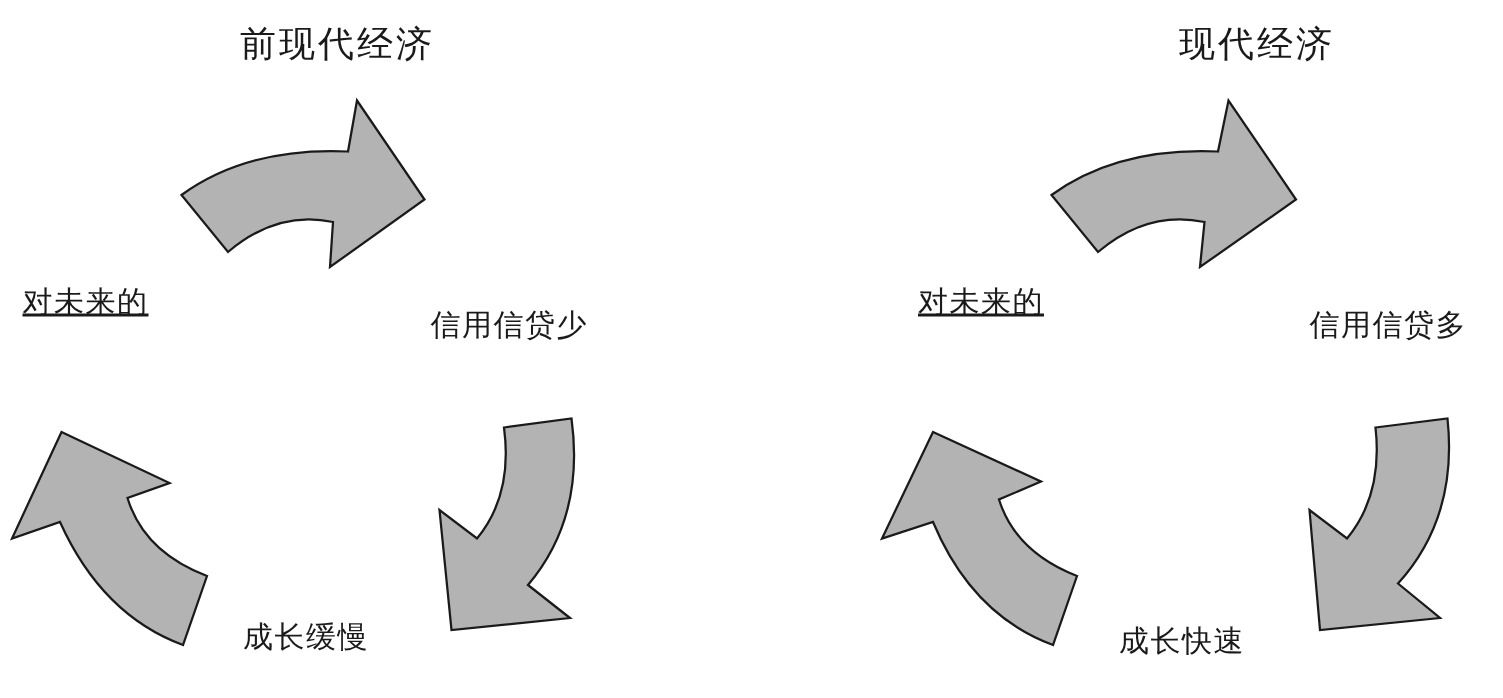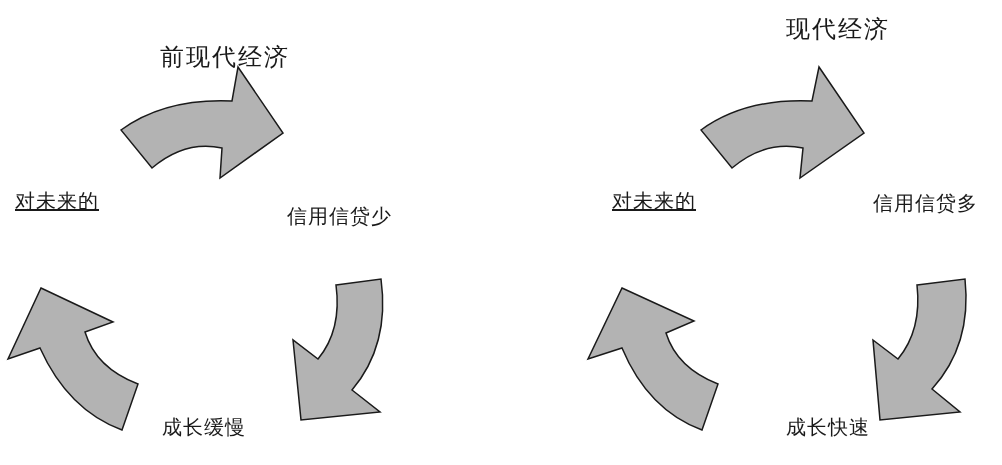--- a/index.html
+++ b/index.html
@@ -19,25 +19,25 @@
     <path d="M121,130 Q165,98 232,101 L238,67 L283,133 L220,178 L222,148 Q185,140 152,168 Z"></path>
     <path d="M336,285 L381,279 Q390,345 352,390 L380,412 L301,420 L293,340 L318,359 Q342,330 336,285 Z"></path>
     <path d="M41,288 L113,322 L85,332 Q96,368 138,384 L122,430 Q68,410 40,348 L8,359 Z"></path>
 
     <path d="M701,130 Q745,98 812,101 L819,67 L864,133 L800,178 L803,148 Q765,140 732,168 Z"></path>
     <path d="M917,285 L965,279 Q972,345 932,389 L960,412 L880,420 L873,340 L898,359 Q922,330 917,285 Z"></path>
     <path d="M622,288 L694,321 L666,333 Q677,368 718,384 L702,430 Q648,410 622,348 L588,359 Z"></path>
   </g>
 </svg>
 
-<div class="lbl title" style="left:160px; top:16px;margin-top:28px;">前现代经济</div>
+<div class="lbl title" style="left:160px; top:16px;">前现代经济</div>
 <div class="lbl" style="left:287px; top:203px;">信用信贷少</div>
-<div class="lbl" style="left:162px; top:414px;">成长缓慢</div>
+<div class="lbl" style="left:162px; top:414px;font-family:Liberation Mono, monospace;">成长缓慢</div>
 <div class="lbl center" style="left:6px; top:188px; width:102px;">
   <div>对未来的</div>
 </div>
 
 <div class="lbl title" style="left:766px; top:16px;margin-left:20px;">现代经济</div>
-<div class="lbl" style="left:873px; top:190px;">信用信贷多</div>
-<div class="lbl" style="left:746px; top:414px;margin-left:40px;">成长快速</div>
+<div class="lbl" style="left:873px; top:203px;">信用信贷多</div>
+<div class="lbl" style="left:746px; top:414px;">成长快速</div>
 <div class="lbl center" style="left:603px; top:188px; width:102px;">
   <div>对未来的</div>
 </div>
 
 </body></html>

